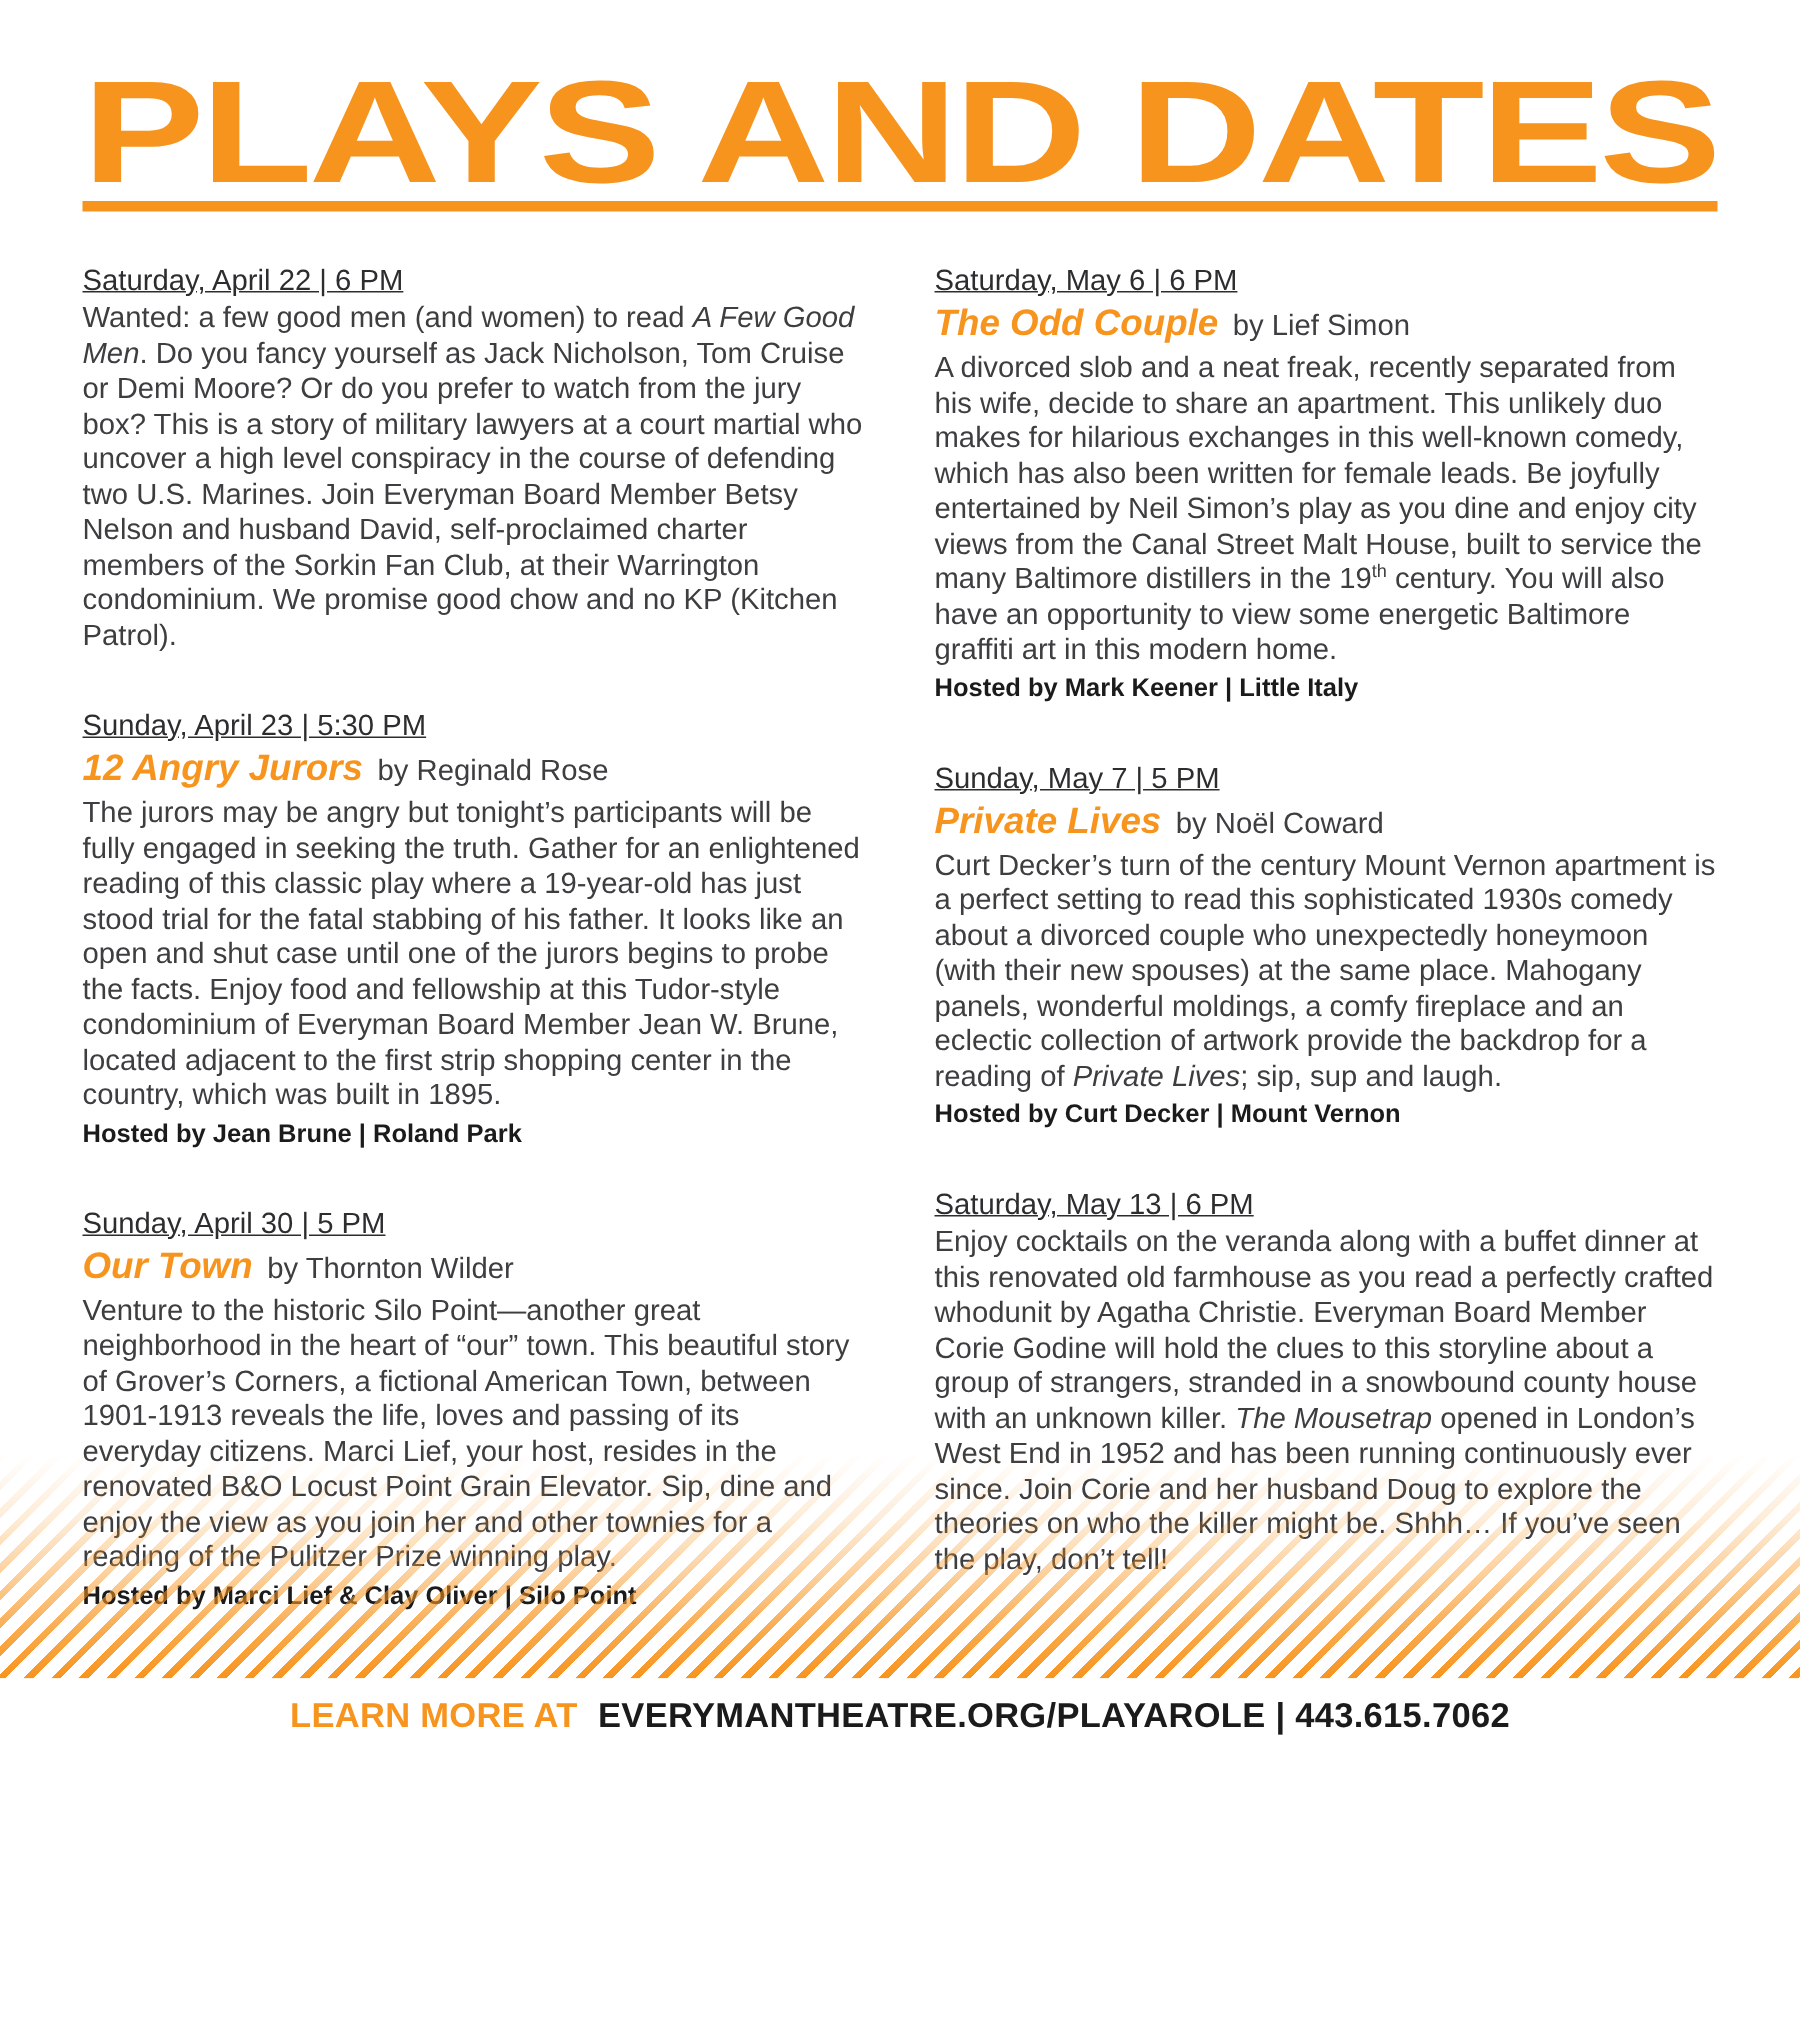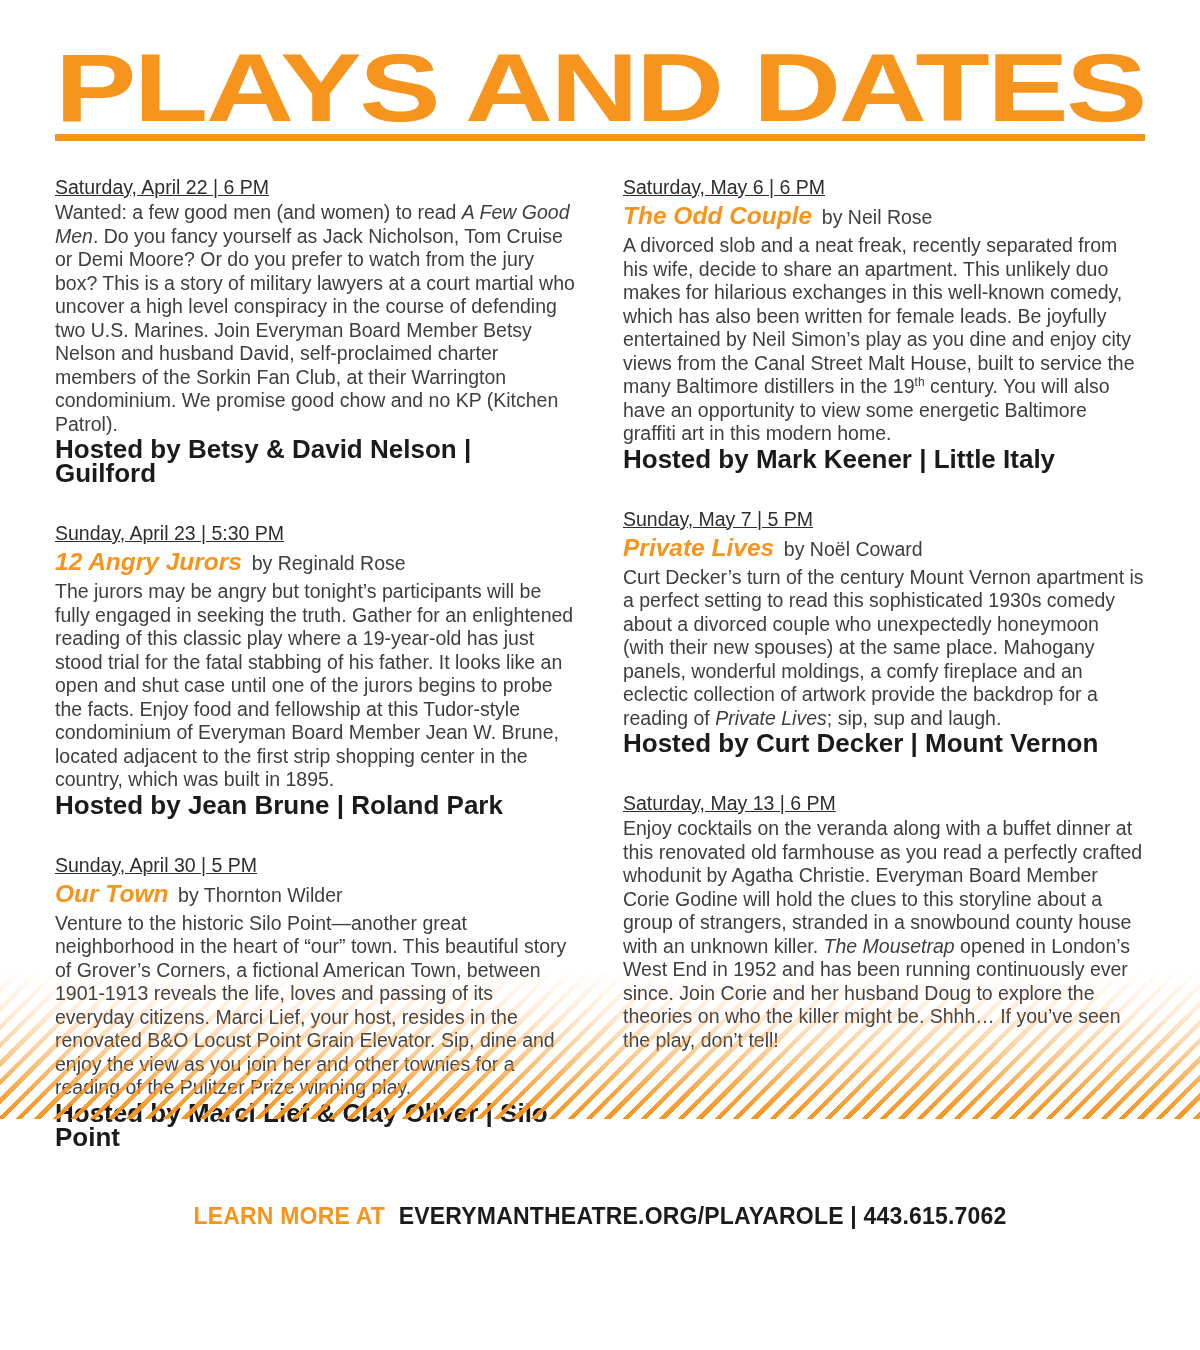--- a/index.html
+++ b/index.html
@@ -77,21 +77,21 @@
   }
   .entry-body {
     margin: 0;
     font-size: 19.5px;
     line-height: 23.5px;
     color: var(--body-text);
   }
   .entry-body .it { font-style: italic; }
   .entry-body .sup { vertical-align: super; font-size: 0.62em; line-height: 0; }
   .entry-host {
-    font-size: 26px;
+    font-size: 17px;
     line-height: 24px;
     font-weight: bold;
     color: var(--heading-text);
     margin-top: 1px;
   }
   
   .footer-line {
     text-align: center;
     margin-top: 18px;
     font-size: 23px;
@@ -139,21 +139,20 @@
       <text class="title-text" x="0" y="73" textLength="1090" lengthAdjust="spacingAndGlyphs">PLAYS AND DATES</text>
     </svg>
     <div class="title-rule"></div>
   </header>
 
   <main class="columns">
     <section class="col">
   <article class="entry">
     <div class="entry-date">Saturday, April 22 | 6 PM</div>
     <p class="entry-body"><span>Wanted: a few good men (and women) to read </span><span class="it">A Few Good Men</span><span>. Do you fancy yourself as Jack Nicholson, Tom Cruise or Demi Moore? Or do you prefer to watch from the jury box? This is a story of military lawyers at a court martial who uncover a high level conspiracy in the course of defending two U.S. Marines. Join Everyman Board Member Betsy Nelson and husband David, self-proclaimed charter members of the Sorkin Fan Club, at their Warrington condominium. We promise good chow and no KP (Kitchen Patrol).</span></p>
-    <div class="entry-host">Hosted by Betsy &amp; David Nelson | Guilford</div>
   </article>
 
   <article class="entry">
     <div class="entry-date">Sunday, April 23 | 5:30 PM</div>
     <h2 class="entry-title-line">
       <span class="play-title">12 Angry Jurors</span>
       <span class="byline">by Reginald Rose</span>
     </h2>
     <p class="entry-body"><span>The jurors may be angry but tonight’s participants will be fully engaged in seeking the truth. Gather for an enlightened reading of this classic play where a 19-year-old has just stood trial for the fatal stabbing of his father. It looks like an open and shut case until one of the jurors begins to probe the facts. Enjoy food and fellowship at this Tudor-style condominium of Everyman Board Member Jean W. Brune, located adjacent to the first strip shopping center in the country, which was built in 1895.</span></p>
     <div class="entry-host">Hosted by Jean Brune | Roland Park</div>
@@ -167,21 +166,21 @@
     </h2>
     <p class="entry-body"><span>Venture to the historic Silo Point—another great neighborhood in the heart of “our” town. This beautiful story of Grover’s Corners, a fictional American Town, between 1901-1913 reveals the life, loves and passing of its everyday citizens. Marci Lief, your host, resides in the renovated B&amp;O Locust Point Grain Elevator. Sip, dine and enjoy the view as you join her and other townies for a reading of the Pulitzer Prize winning play.</span></p>
     <div class="entry-host">Hosted by Marci Lief &amp; Clay Oliver | Silo Point</div>
   </article>
 </section>
     <section class="col">
   <article class="entry">
     <div class="entry-date">Saturday, May 6 | 6 PM</div>
     <h2 class="entry-title-line">
       <span class="play-title">The Odd Couple</span>
-      <span class="byline">by Neil Rose</span>
+      <span class="byline">by Lief Simon</span>
     </h2>
     <p class="entry-body"><span>A divorced slob and a neat freak, recently separated from his wife, decide to share an apartment. This unlikely duo makes for hilarious exchanges in this well-known comedy, which has also been written for female leads. Be joyfully entertained by Neil Simon’s play as you dine and enjoy city views from the Canal Street Malt House, built to service the many Baltimore distillers in the 19</span><span class="sup">th</span><span> century. You will also have an opportunity to view some energetic Baltimore graffiti art in this modern home.</span></p>
     <div class="entry-host">Hosted by Mark Keener | Little Italy</div>
   </article>
 
   <article class="entry">
     <div class="entry-date">Sunday, May 7 | 5 PM</div>
     <h2 class="entry-title-line">
       <span class="play-title">Private Lives</span>
       <span class="byline">by Noël Coward</span>

